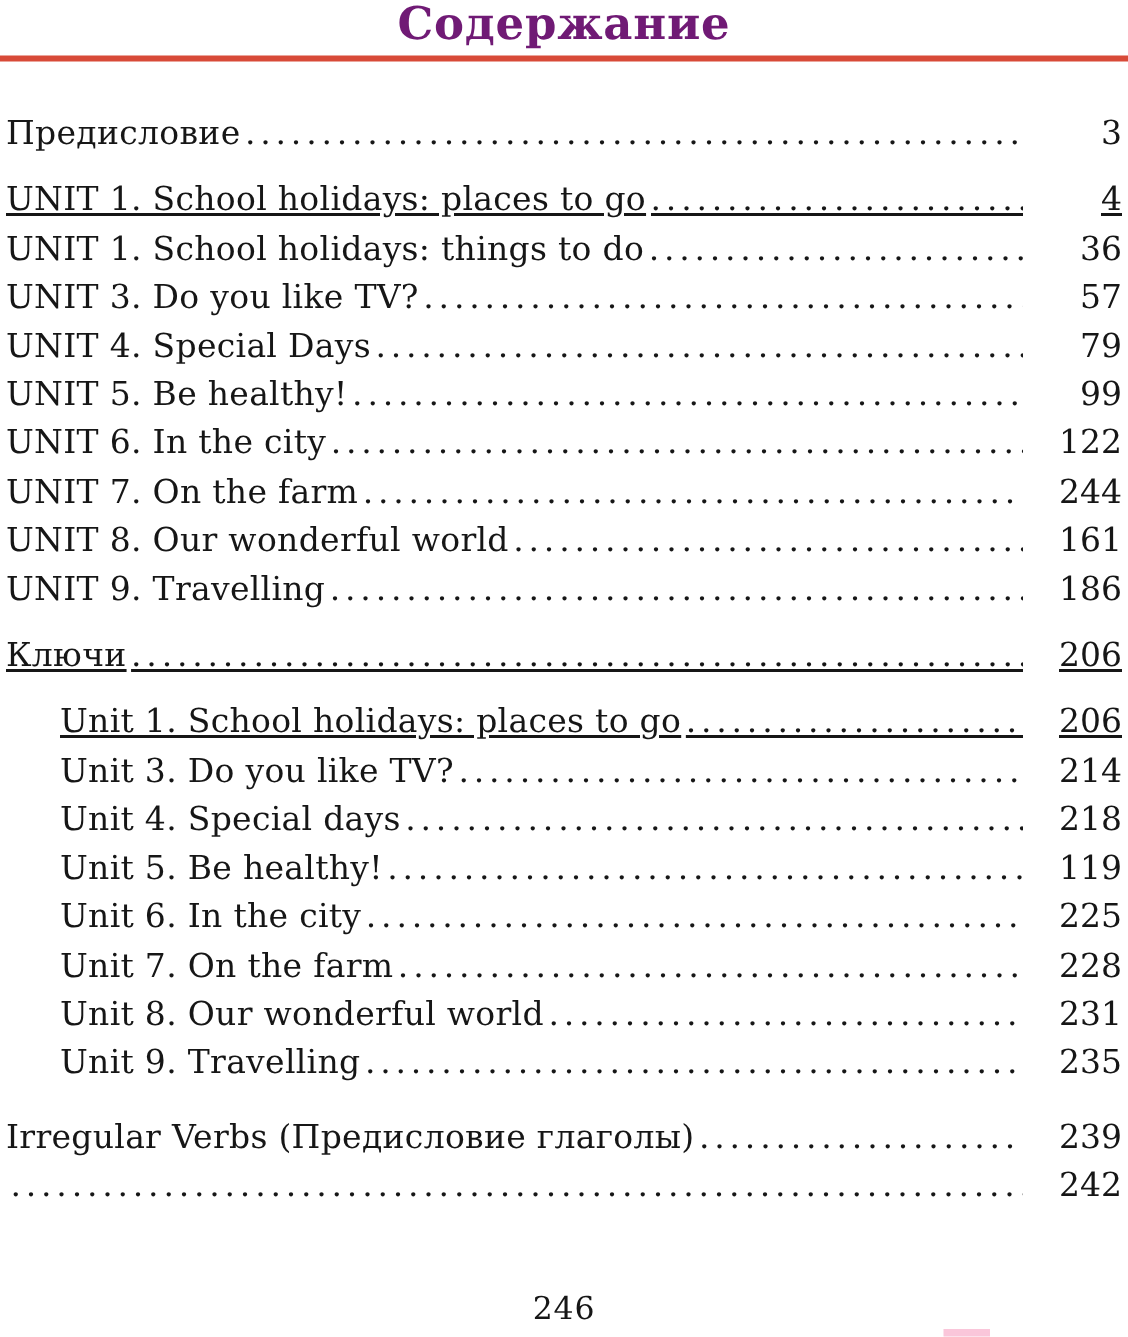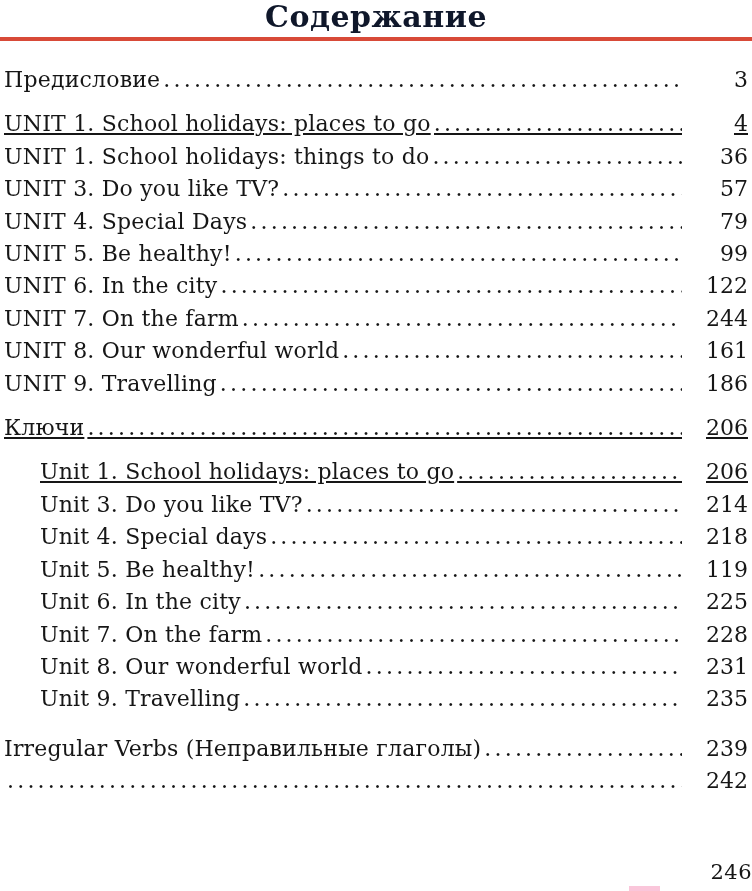--- a/index.html
+++ b/index.html
@@ -22,30 +22,30 @@
     box-sizing: border-box;
   }
   .page-title {
     margin: 0;
     padding-top: 0;
     font-size: 30px;
     line-height: 34px;
     font-weight: bold;
     text-align: center;
     letter-spacing: 0.5px;
-    color: #0f172a;
+    color: #701a75;
   }
   .title-rule {
     height: 4px;
     margin: 3px -4px 0 -4px; 
     background: #d84a38;
     border: 0;
   }
   .toc-list {
-    margin-top: 23px;
+    margin-top: 33px;
   }
   .toc-row {
     display: flex;
     align-items: baseline;
     line-height: 32.4px;
     font-size: 22px;
     white-space: nowrap;
   }
   .toc-row.gap      { margin-top: 12px; text-decoration: underline; }
   .toc-row.big-gap  { margin-top: 17px; }
@@ -69,21 +69,21 @@
     flex: 0 0 auto;
     min-width: 58px;
     margin-left: 8px;
     text-align: right;
   }
   .footer-page-number {
     position: absolute;
     left: 0;
     right: 0;
     bottom: 7px;
-    text-align: right;
+    text-align: center;
     font-size: 21px;
     letter-spacing: 0.5px;
   }
   .pink-mark {
     position: absolute;
     left: 629px;
     top: 886px;
     width: 31px;
     height: 5px;
     background: #fac6da;
@@ -188,21 +188,21 @@
     <span class="toc-label">Unit 8. Our wonderful world</span>
     <span class="toc-dots"></span>
     <span class="toc-page">231</span>
   </div>
       <div class="toc-row indent">
     <span class="toc-label">Unit 9. Travelling</span>
     <span class="toc-dots"></span>
     <span class="toc-page">235</span>
   </div>
       <div class="toc-row big-gap">
-    <span class="toc-label">Irregular Verbs (Неправильные глаголы)</span>
+    <span class="toc-label">Irregular Verbs (Предисловие глаголы)</span>
     <span class="toc-dots"></span>
     <span class="toc-page">239</span>
   </div>
       <div class="toc-row">
     <span class="toc-dots"></span>
     <span class="toc-page">242</span>
   </div>
     </div>
 
   <div class="footer-page-number">246</div>

